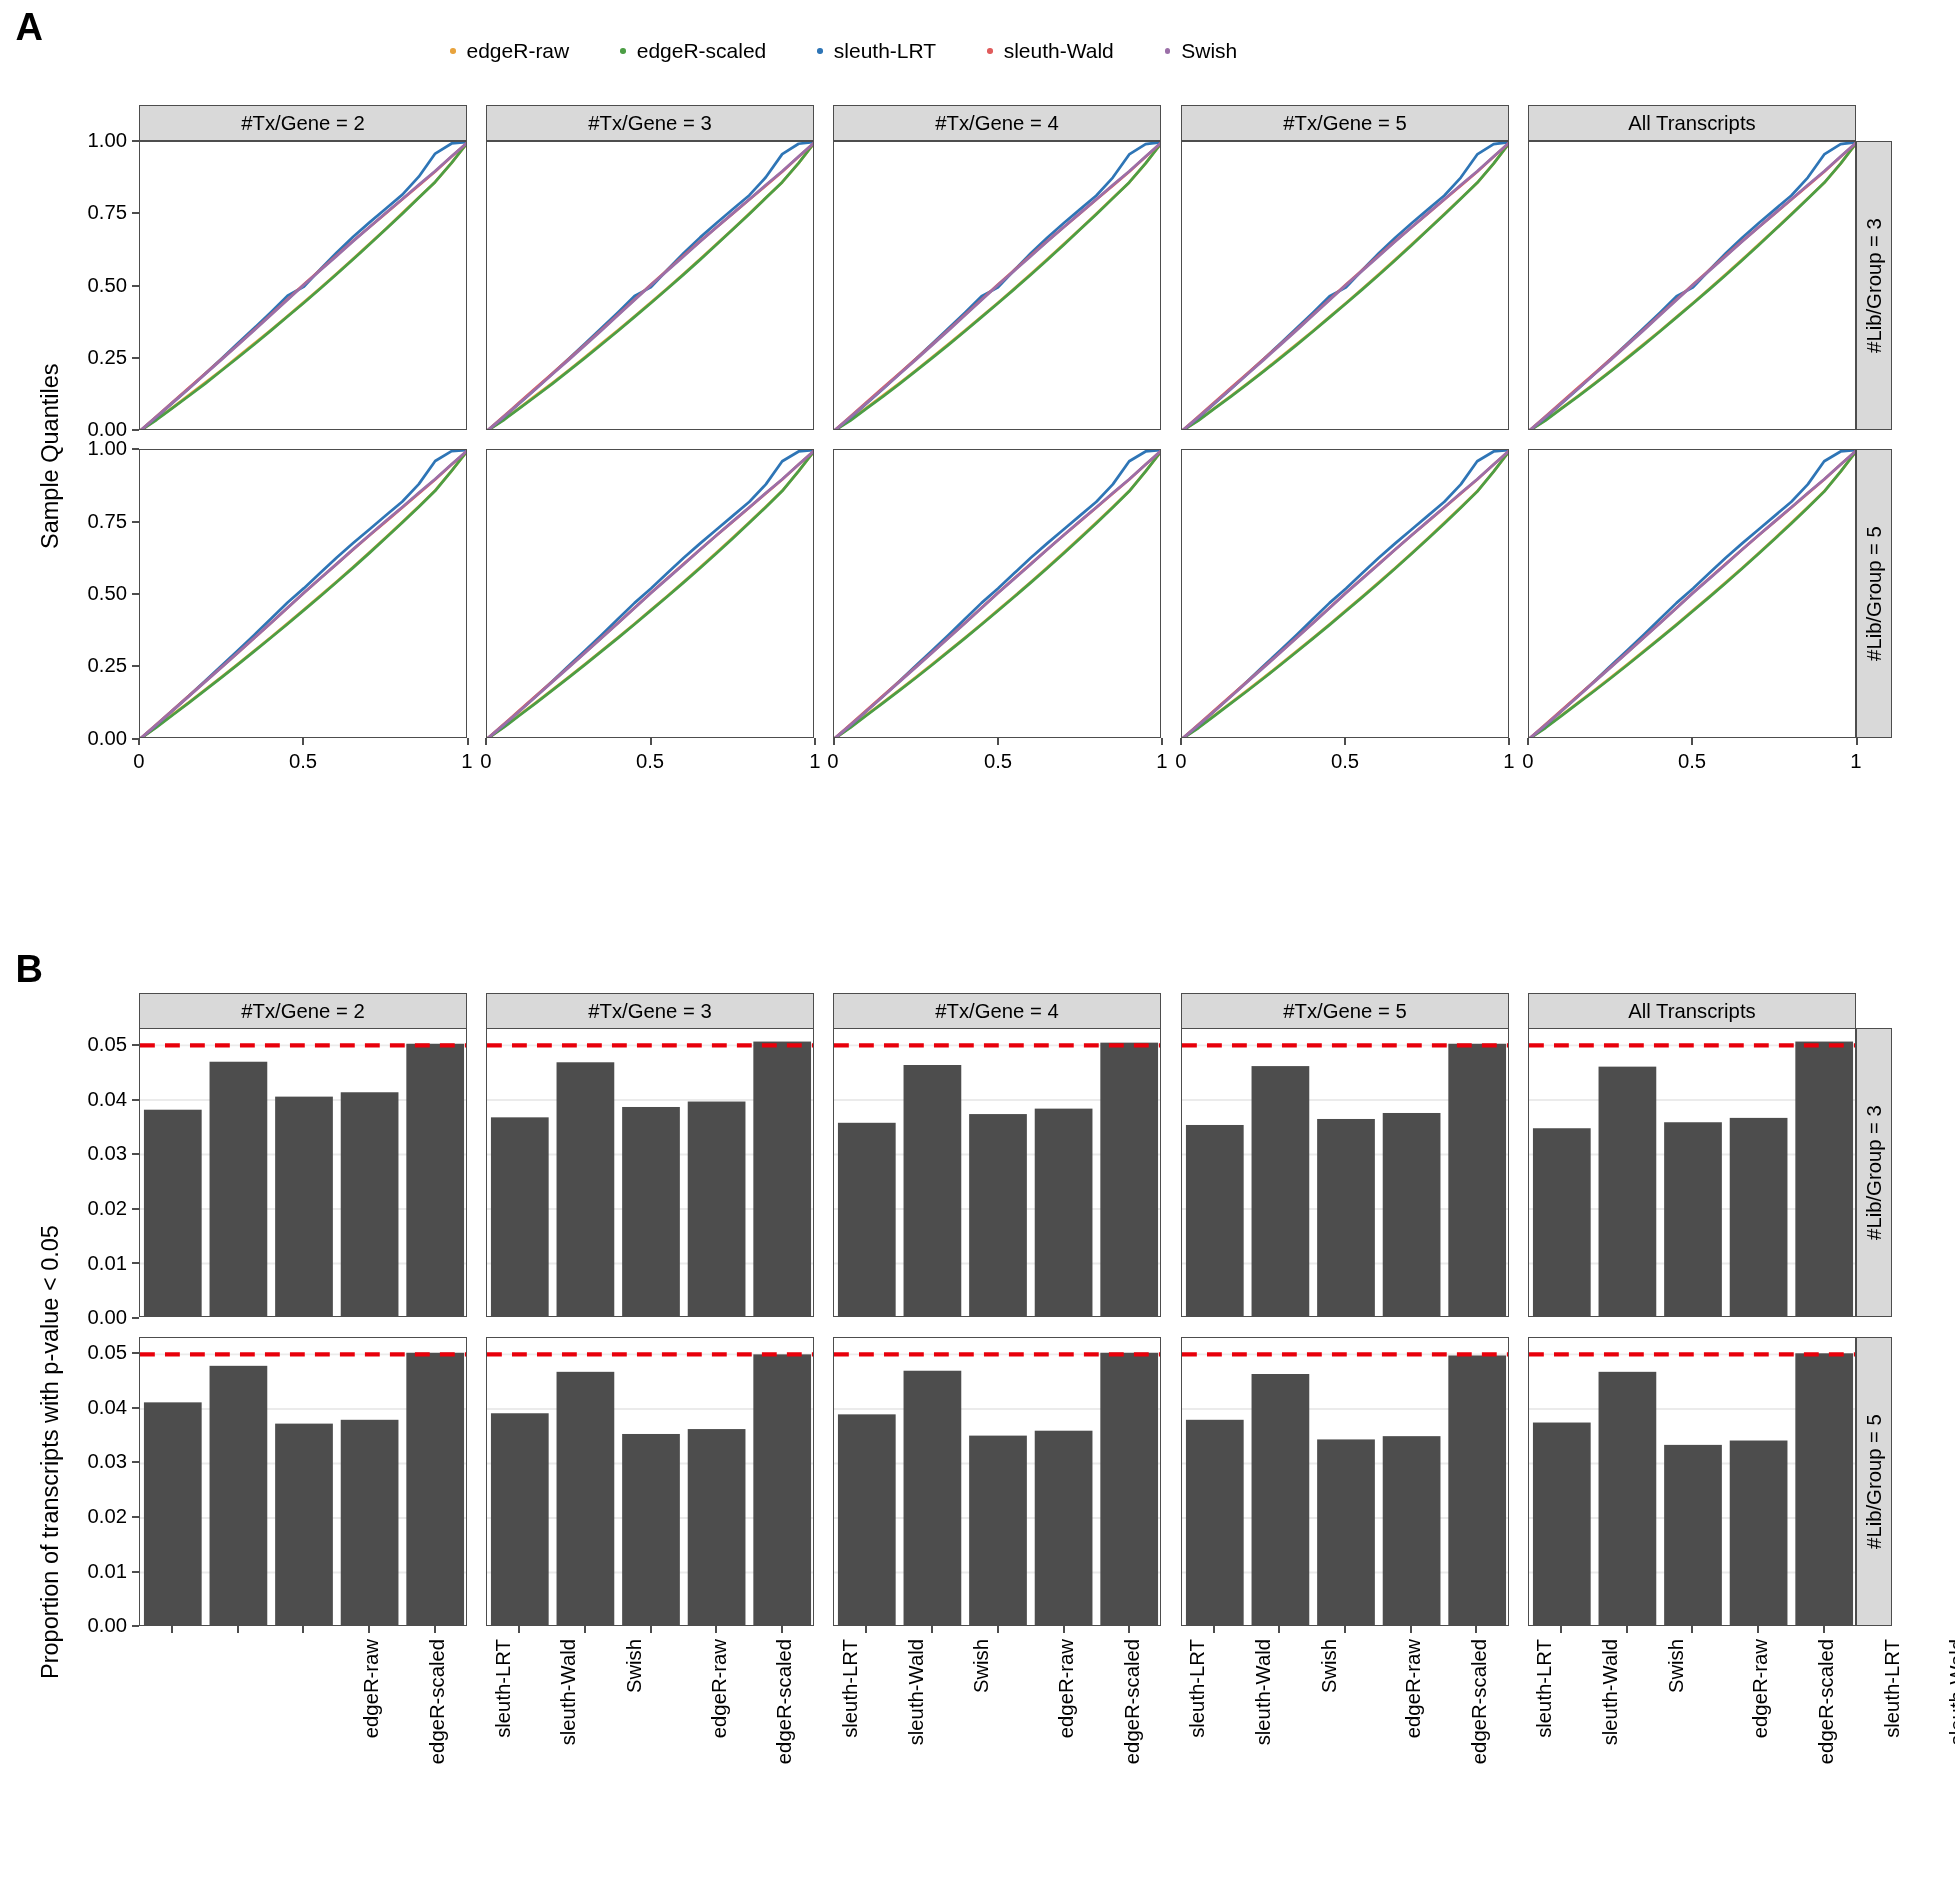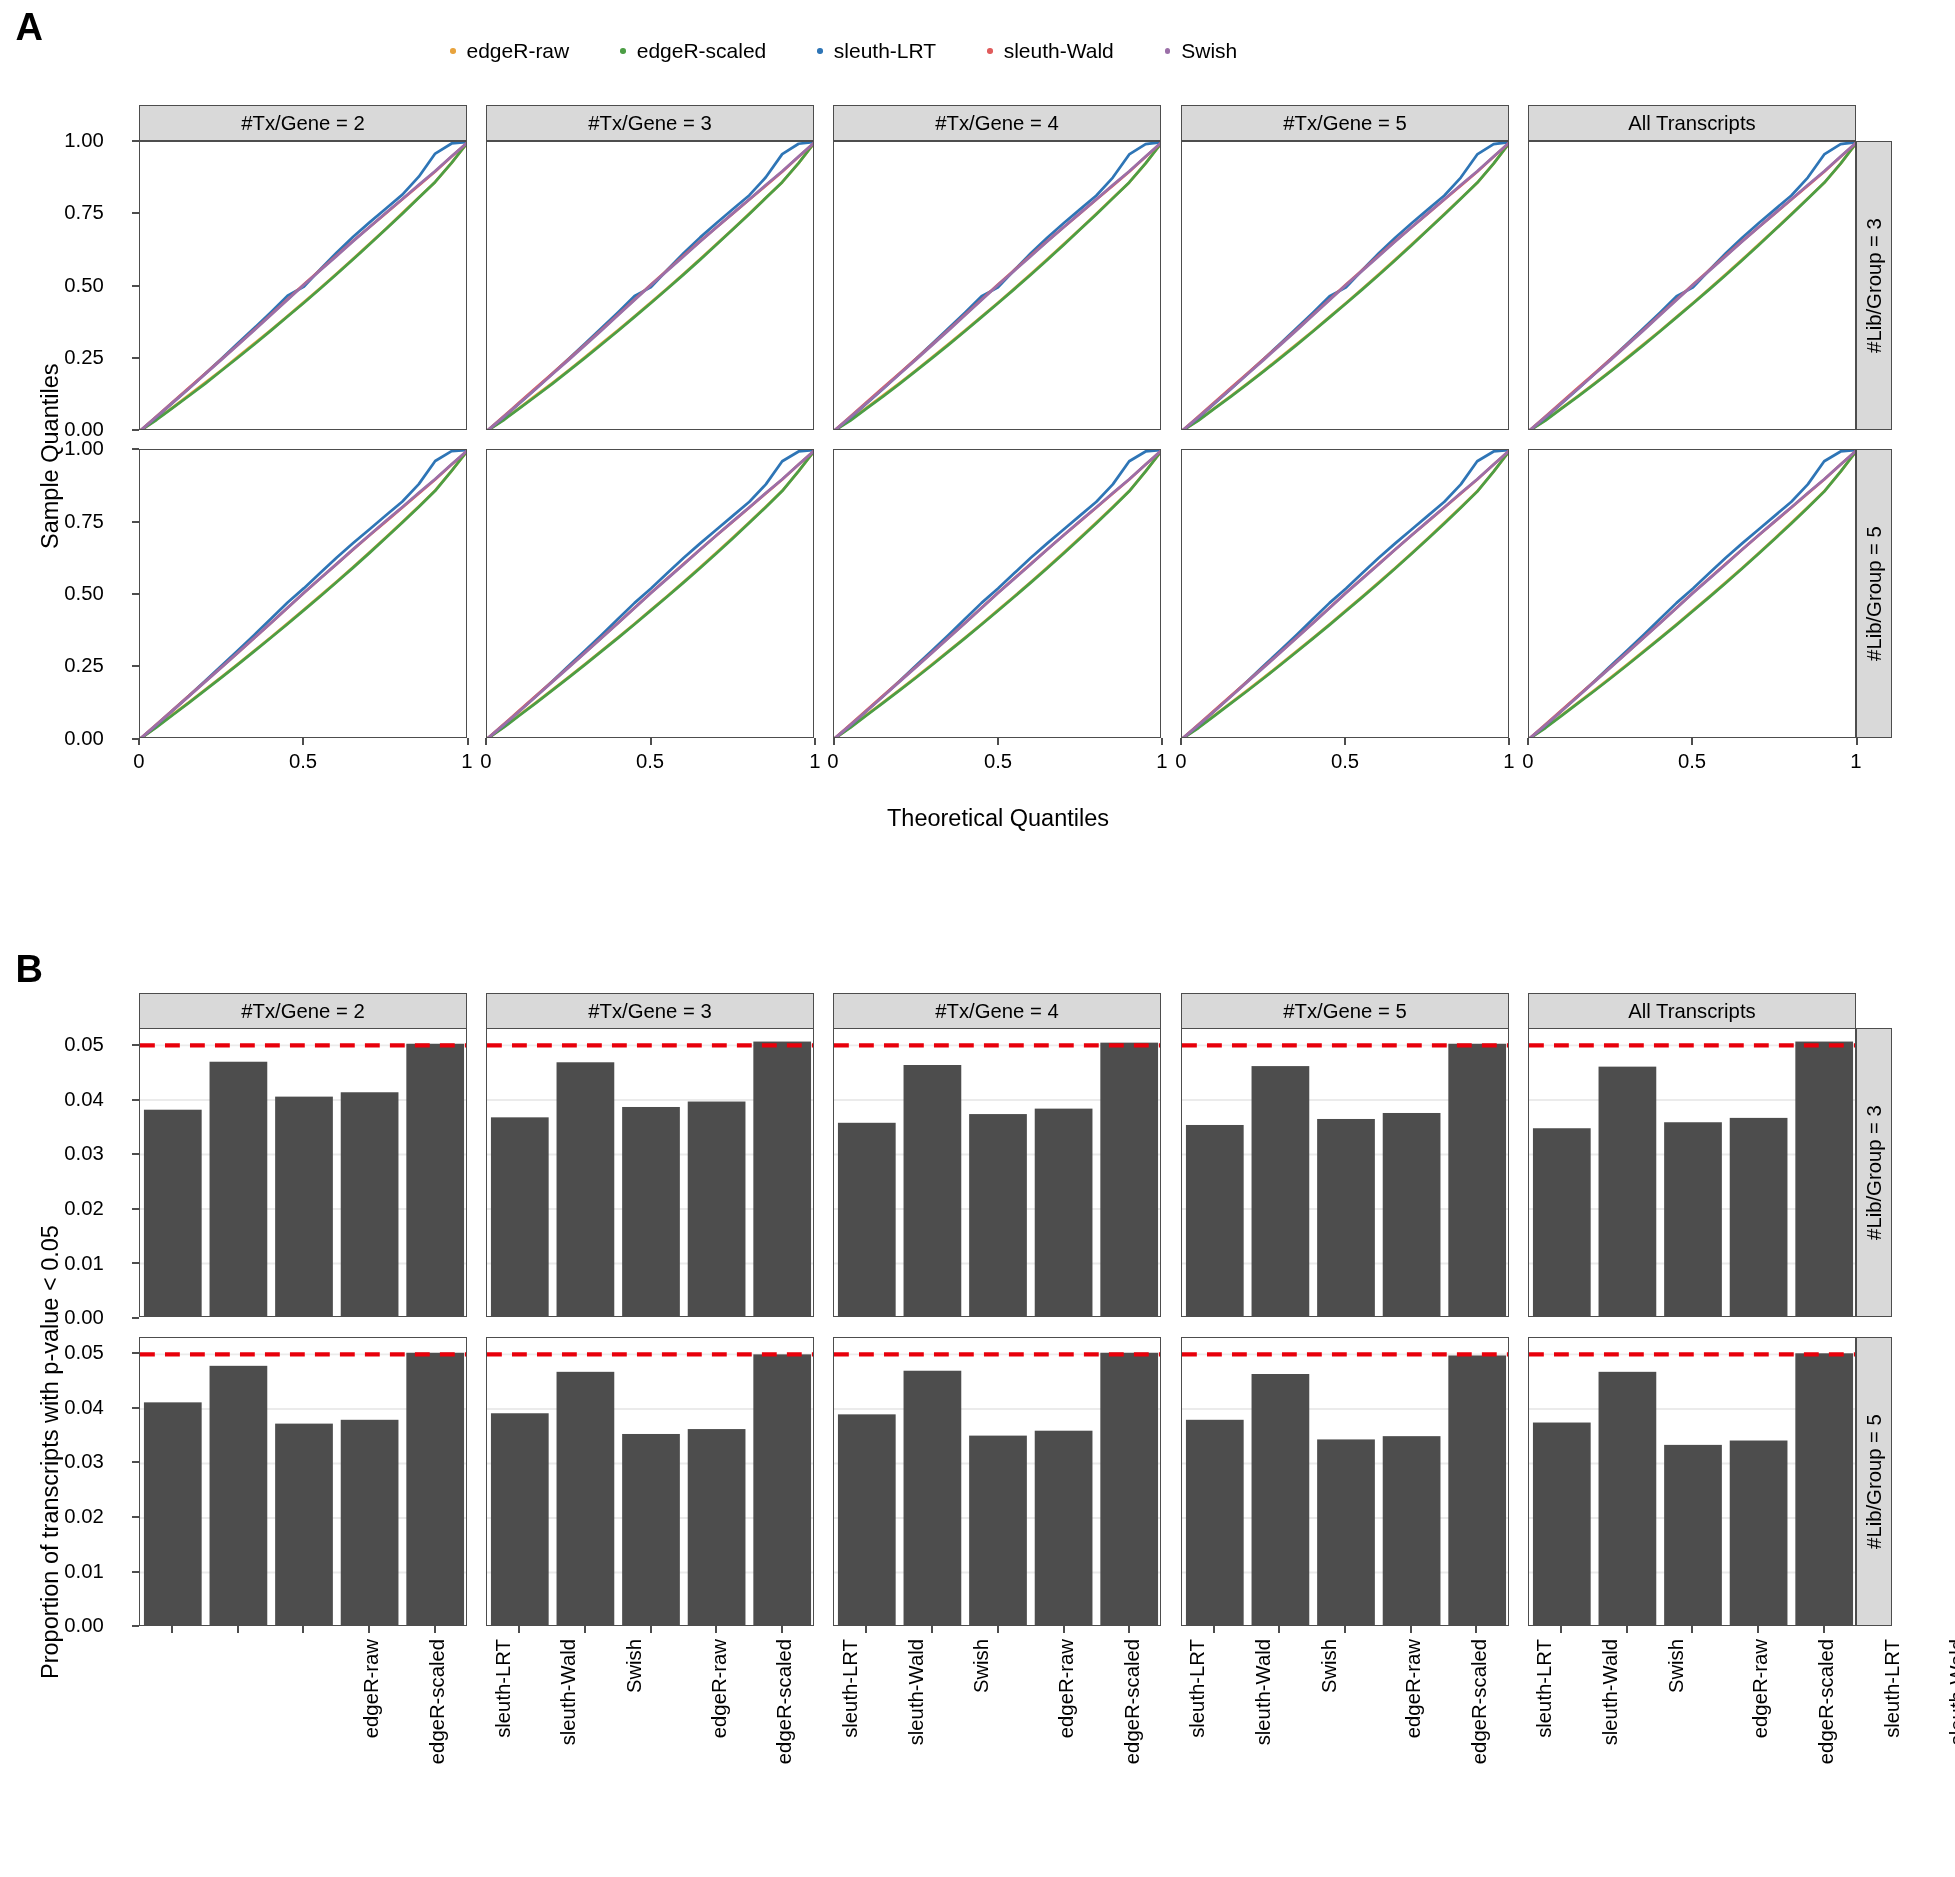--- a/index.html
+++ b/index.html
@@ -109,21 +109,21 @@
     box-sizing: border-box;
     overflow: hidden;
   }
   .panel svg { display: block; }
 
   
   .tick-y {
     position: absolute;
     font-size: 20.3px;
     color: #000;
-    text-align: center;
+    text-align: right;
     white-space: nowrap;
   }
   .tick-x {
     position: absolute;
     font-size: 20.3px;
     color: #000;
     text-align: center;
     white-space: nowrap;
   }
   .tick-x-rot {
@@ -165,21 +165,20 @@
         <span class="legend-key" style="background: rgb(224, 92, 92);"></span>
         <span class="legend-label">sleuth-Wald</span>
       </div>
       <div class="legend-item">
         <span class="legend-key" style="background: rgb(155, 111, 168);"></span>
         <span class="legend-label">Swish</span>
       </div>
     </div>
 
   <div id="axis-title-a-y" class="axis-title-y" style="left: 37px; top: 549px;">Sample Quantiles</div>
-  <div id="axis-title-a-x" class="axis-title-x" style="left: 139px; width: 1718px; top: 805px;">Theoretical Quantiles</div>
   <div id="panelA-root"></div>
 
   <div id="axis-title-b-y" class="axis-title-y" style="left: 37px; top: 1679px;">Proportion of transcripts with p-value &lt; 0.05</div>
   <div id="panelB-root"></div>
 
 <div class="strip-top" style="left: 139px; top: 105px; width: 328px; height: 36px;">#Tx/Gene = 2</div>
     <div class="strip-top" style="left: 486px; top: 105px; width: 328px; height: 36px;">#Tx/Gene = 3</div>
     <div class="strip-top" style="left: 833px; top: 105px; width: 328px; height: 36px;">#Tx/Gene = 4</div>
     <div class="strip-top" style="left: 1181px; top: 105px; width: 328px; height: 36px;">#Tx/Gene = 5</div>
     <div class="strip-top" style="left: 1528px; top: 105px; width: 328px; height: 36px;">All Transcripts</div>

